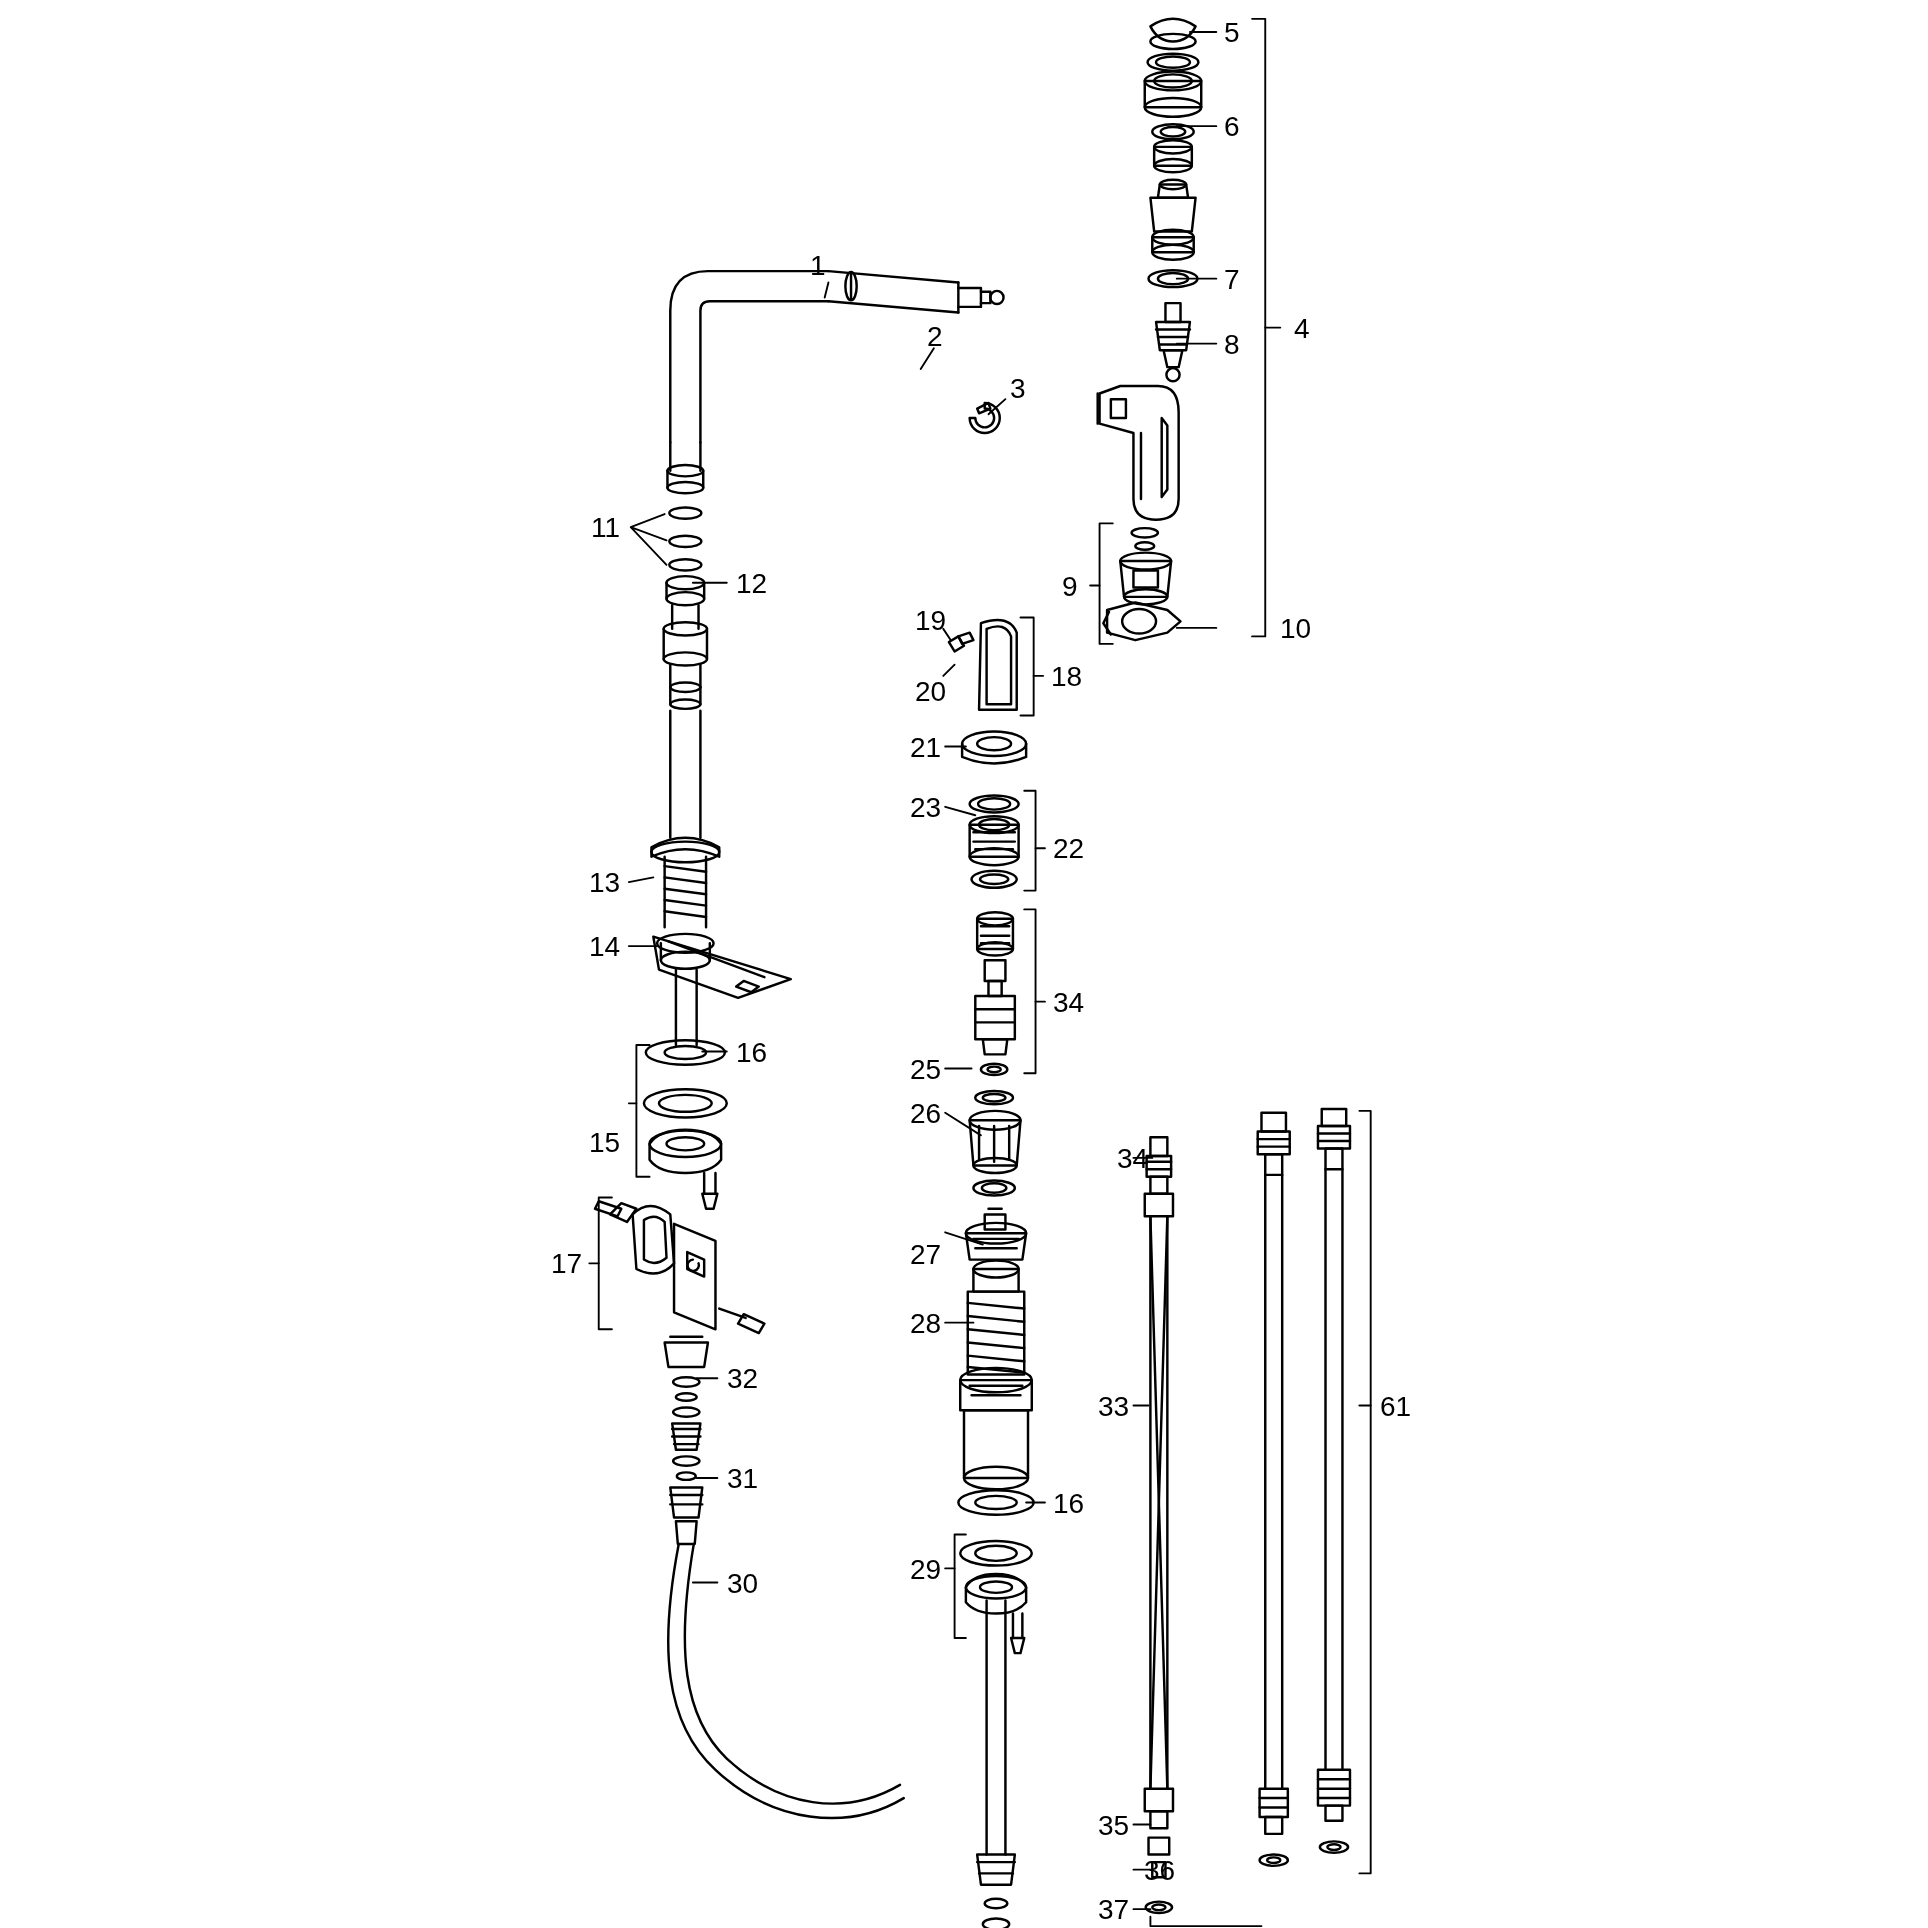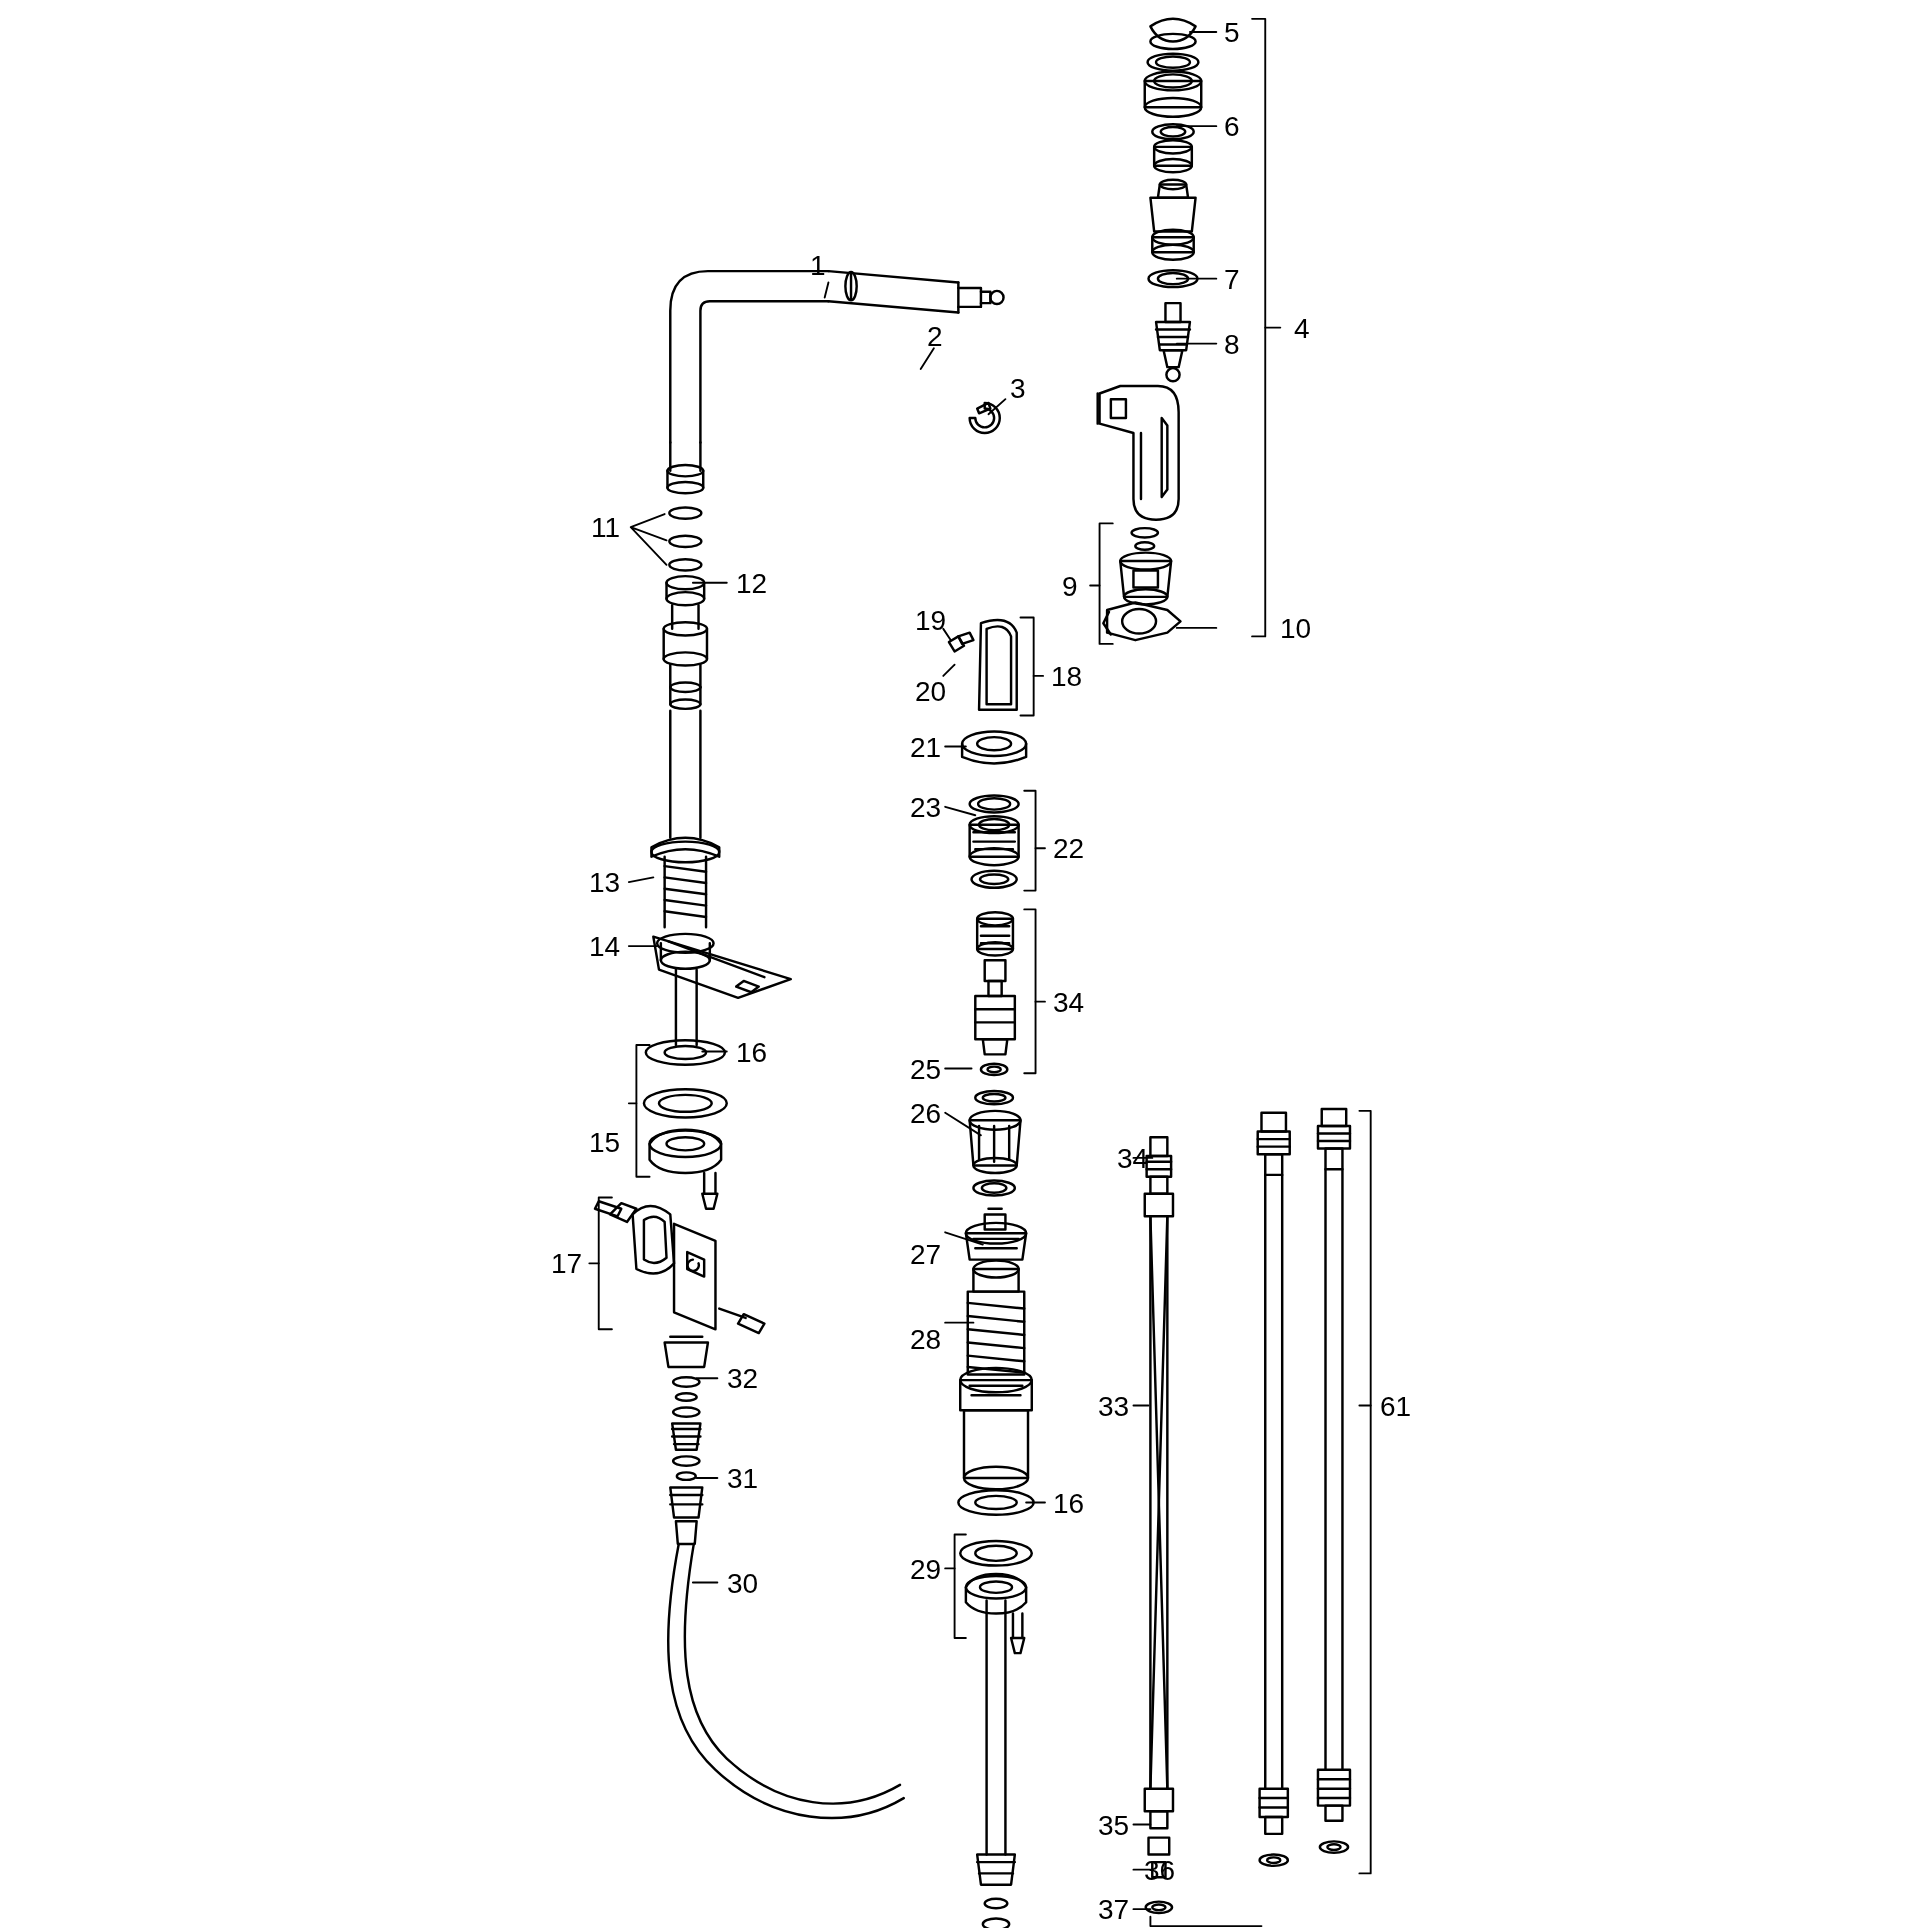--- a/index.html
+++ b/index.html
@@ -423,21 +423,21 @@
   <div class="callout" style="left:1051px; top:663px;">18</div>
   <div class="callout" style="left:915px; top:607px;">19</div>
   <div class="callout" style="left:915px; top:678px;">20</div>
   <div class="callout" style="left:910px; top:734px;">21</div>
   <div class="callout" style="left:1053px; top:835px;">22</div>
   <div class="callout" style="left:910px; top:794px;">23</div>
   <div class="callout" style="left:1053px; top:989px;">34</div>
   <div class="callout" style="left:910px; top:1056px;">25</div>
   <div class="callout" style="left:910px; top:1100px;">26</div>
   <div class="callout" style="left:910px; top:1219px;margin-top:22px;">27</div>
-  <div class="callout" style="left:910px; top:1310px;margin-top:16px;">28</div>
+  <div class="callout" style="left:910px; top:1310px;">28</div>
   <div class="callout" style="left:910px; top:1556px;">29</div>
   <div class="callout" style="left:727px; top:1570px;">30</div>
   <div class="callout" style="left:727px; top:1465px;">31</div>
   <div class="callout" style="left:727px; top:1365px;">32</div>
   <div class="callout" style="left:1098px; top:1393px;">33</div>
   <div class="callout" style="left:1098px; top:1145px;margin-left:19px;">34</div>
   <div class="callout" style="left:1098px; top:1812px;">35</div>
   <div class="callout" style="left:1098px; top:1857px;margin-left:46px;">36</div>
   <div class="callout" style="left:1098px; top:1896px;">37</div>
   <div class="callout" style="left:1380px; top:1393px;">61</div>

